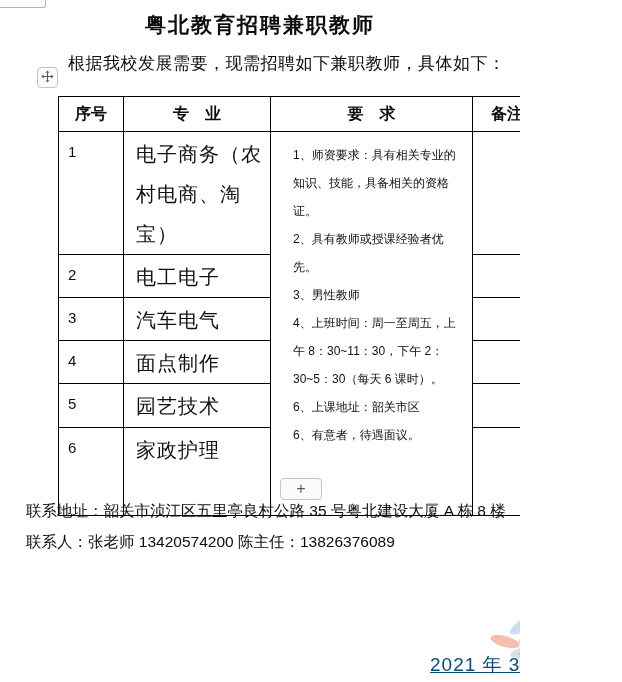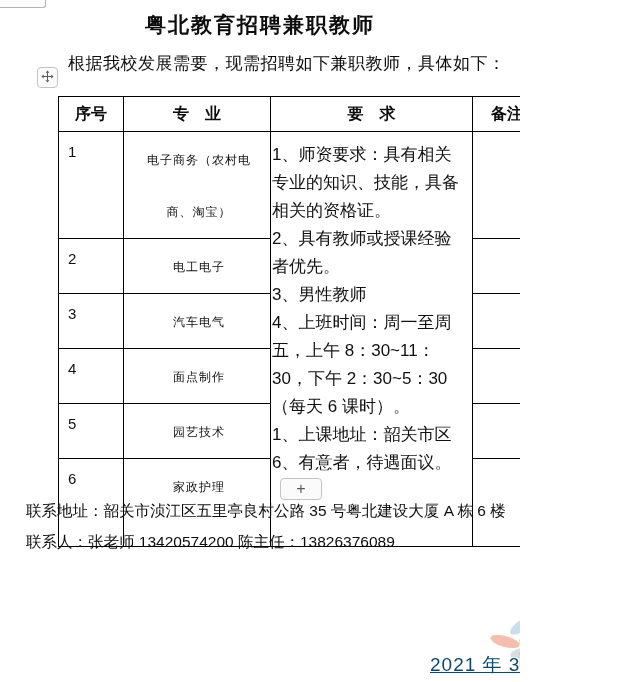--- a/index.html
+++ b/index.html
@@ -42,22 +42,22 @@
     border-collapse:collapse; table-layout:fixed;
   }
   table.doc th, table.doc td {
     border:1.5px solid #000; vertical-align:top; overflow:hidden;
   }
   table.doc th {
     font-size:16px; font-weight:bold; text-align:center; vertical-align:middle;
     height:35px; color:#0d0d0d;
   }
   td.no-cell { padding:7px 0 0 9px; font-size:15px; line-height:26px; }
-  td.major-cell { padding:2px 8px 0 12px; font-size:12px; line-height:52px; letter-spacing:1px;text-align:center; }
-  td.req-cell { padding:9px 6px 0 1px; font-size:17px; line-height:28px; }
+  td.major-cell { padding:2px 8px 0 12px; font-size:20px; line-height:40px; letter-spacing:1px; }
+  td.req-cell { padding:9px 6px 0 22px; font-size:12px; line-height:28px; }
   td.remark-cell { }
   tr.r1 { height:83px; }
   tr.rs { height:41px; }
   tr.r4 { height:42px; }
   tr.r5 { height:44px; }
   tr.r6 { height:88px; }
   .req-item { margin:0; }
   .addr, .contacts {
     position:absolute; left:26px; font-size:15.5px; color:#0d0d0d; white-space:nowrap;
   }
@@ -125,21 +125,21 @@
       <th>备注</th>
     </tr>
     <tr class="r1">
       <td class="no-cell">1</td>
       <td class="major-cell">电子商务（农村电商、淘宝）</td>
       <td class="req-cell" rowspan="6">
         <div class="req-item">1、师资要求：具有相关专业的知识、技能，具备相关的资格证。</div>
         <div class="req-item">2、具有教师或授课经验者优先。</div>
         <div class="req-item">3、男性教师</div>
         <div class="req-item">4、上班时间：周一至周五，上午 8：30~11：30，下午 2：30~5：30（每天 6 课时）。</div>
-        <div class="req-item">1、上课地址：韶关市区</div>
+        <div class="req-item">6、上课地址：韶关市区</div>
         <div class="req-item">6、有意者，待遇面议。</div>
       </td>
       <td class="remark-cell"></td>
     </tr>
     <tr class="rs">
       <td class="no-cell">2</td>
       <td class="major-cell">电工电子</td>
       <td class="remark-cell"></td>
     </tr>
     <tr class="rs">
@@ -169,21 +169,21 @@
   <button class="handle-btn add-row">+</button>
 
   <button class="handle-btn resize-handle">
     <span>
       <svg width="13" height="13" viewBox="0 0 16 16">
         <path d="M3.5 7 V3.5 H7 M3.5 3.5 L7 7 M12.5 9 V12.5 H9 M12.5 12.5 L9 9" stroke="#6f6f6f" stroke-width="1.3" fill="none"></path>
       </svg>
     </span>
   </button>
 
-  <div class="addr">联系地址：韶关市浈江区五里亭良村公路 35 号粤北建设大厦 A 栋 6 楼</div>
+  <div class="addr">联系地址：韶关市浈江区五里亭良村公路 35 号粤北建设大厦 A 栋 8 楼</div>
   <div class="contacts">联系人：张老师  13420574200   陈主任：13826376089</div>
   <div class="docdate">2021 年 3 月 1 日</div>
 
   <div class="watermark">
     <div class="petal petal-salmon"></div>
     <div class="petal petal-blue"></div>
     <div class="petal petal-green"></div>
     <div class="petal petal-pale"></div>
     <div class="wm-brand"><span>sgjy169</span><span class="wm-tld">.com</span></div>
     <div class="wm-caption">韶关家园网</div>

